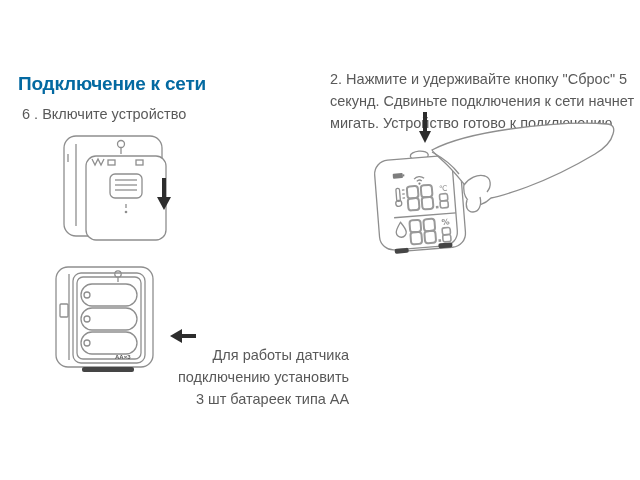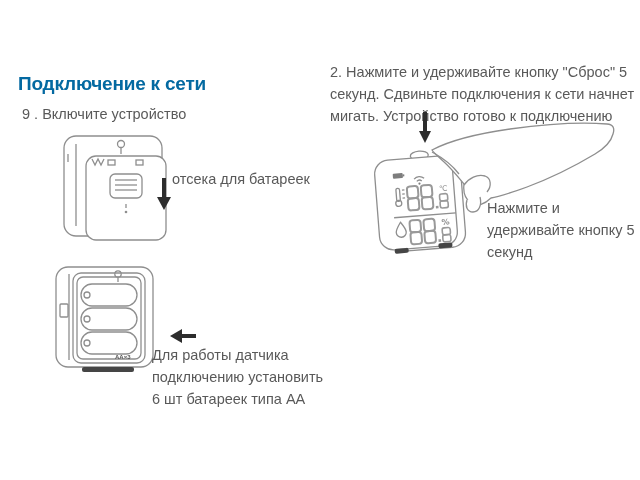--- a/index.html
+++ b/index.html
@@ -1,23 +1,23 @@
 <!DOCTYPE html>
 <html><head>
 <meta charset="utf-8">
 <style>
   html,body{margin:0;padding:0;background:#ffffff;}
   .canvas{position:relative;width:640px;height:480px;background:#ffffff;overflow:hidden;
           font-family:"Liberation Sans",sans-serif;color:#595959;}
   .title{position:absolute;left:18px;top:73px;font-size:19px;font-weight:bold;color:#0369a1;letter-spacing:-0.2px;}
   .step1{position:absolute;left:22px;top:106px;font-size:14.5px;}
-  .step2{position:absolute;left:330px;top:61px;font-size:14.5px;line-height:22px;}
+  .step2{position:absolute;left:330px;top:68px;font-size:14.5px;line-height:22px;}
   .callout{position:absolute;font-size:14.5px;line-height:22px;z-index:5;}
   .co-back{left:172px;top:168px;}
-  .co-batt{left:152px;top:344px;}
+  .co-batt{left:178px;top:344px;text-align:right;}
   .co-press{left:487px;top:197px;}
   svg{position:absolute;}
   .svg-dev1{left:52px;top:128px;}
   .svg-arrow-down1{left:154px;top:176px;}
   .svg-dev2{left:45px;top:260px;}
   .svg-arrow-left{left:166px;top:327px;}
   .svg-dev3{left:355px;top:108px;}
   .ln{stroke:#8e8e8e;stroke-width:1.3;fill:none;}
   .fw{fill:#ffffff;stroke:#8e8e8e;stroke-width:1.3;}
   .seg{stroke:#999999;stroke-width:2;fill:none;}
@@ -27,21 +27,21 @@
   .arrowln{stroke:#2d2d2d;stroke-width:4;fill:none;}
   .lcdtxt{fill:#8a8a8a;font-family:"DejaVu Sans",sans-serif;}
 </style>
 </head>
 <body>
 
 <div class="canvas">
 
   <div class="title">Подключение к сети</div>
 
-  <div class="step1">9 . Включите устройство</div>
+  <div class="step1">6 . Включите устройство</div>
 
   <div class="step2">
     <div>2. Нажмите и удерживайте кнопку "Сброс" 5</div>
     <div>секунд. Сдвиньте подключения к сети начнет</div>
     <div>мигать. Устройство готово к подключению</div>
   </div>
 
   <svg class="svg-dev1" width="120" height="118" viewBox="0 0 120 118">
     <rect class="fw" x="12" y="8" width="98" height="100" rx="12"></rect>
     <line class="ln" x1="24" y1="16" x2="24" y2="98"></line>
@@ -59,21 +59,20 @@
     <line class="ln" x1="74" y1="76" x2="74" y2="80"></line>
     <circle cx="74" cy="84" r="1.3" fill="#8e8e8e"></circle>
   </svg>
 
   <svg class="svg-arrow-down1" width="20" height="40" viewBox="0 0 20 40">
     <line class="arrowln" x1="10" y1="2" x2="10" y2="22"></line>
     <polygon class="arrow" points="3,21 17,21 10,34"></polygon>
   </svg>
 
   <div class="callout co-back">
-    <div>отсека для батареек</div>
   </div>
 
   <svg class="svg-dev2" width="125" height="118" viewBox="0 0 125 118">
     <rect class="fw" x="11" y="7" width="97" height="100" rx="12"></rect>
     <line class="ln" x1="24" y1="14" x2="24" y2="100"></line>
     <rect class="ln" x="15" y="44" width="8" height="13" rx="1"></rect>
     <rect class="ln" x="28" y="13" width="72" height="90" rx="8"></rect>
     <rect class="ln" x="32" y="17" width="64" height="82" rx="6"></rect>
     <circle class="ln" cx="73" cy="14" r="3.2"></circle>
     <line class="ln" x1="73" y1="17" x2="73" y2="22"></line>
@@ -88,21 +87,21 @@
   </svg>
 
   <svg class="svg-arrow-left" width="34" height="18" viewBox="0 0 34 18">
     <line class="arrowln" x1="30" y1="9" x2="14" y2="9"></line>
     <polygon class="arrow" points="16,2 16,16 4,9"></polygon>
   </svg>
 
   <div class="callout co-batt">
     <div>Для работы датчика</div>
     <div>подключению установить</div>
-    <div>6 шт батареек типа АА</div>
+    <div>3 шт батареек типа АА</div>
   </div>
 
   <svg class="svg-dev3" width="278" height="158" viewBox="0 0 278 158">
 
     <g>
       <line class="arrowln" x1="70" y1="4" x2="70" y2="24" stroke-width="3"></line>
       <polygon class="arrow" points="64,23 76,23 70,35"></polygon>
     </g>
 
     <g transform="rotate(-4.5 61 95)">
@@ -163,19 +162,14 @@
         C 130 96, 122 99, 116 95
         C 110 91, 108 84, 109 76
         C 104 70, 96 60, 88 53
         C 84 49, 79 45, 77 42 Z"></path>
       <path class="ln" stroke-width="1" d="M77 44 C 88 50, 98 58, 104 66"></path>
       <path class="ln" stroke-width="1" d="M109 77 C 114 70, 122 66, 130 68 C 136 70, 137 78, 132 84"></path>
       <path class="fw" stroke-width="1.1" d="M112 92 C 110 98, 112 104, 118 104 C 124 104, 127 97, 125 89"></path>
     </g>
   </svg>
 
-  <div class="callout co-press">
-    <div>Нажмите и</div>
-    <div>удерживайте кнопку 5</div>
-    <div>секунд</div>
-  </div>
 
 </div>
 
 </body></html>

